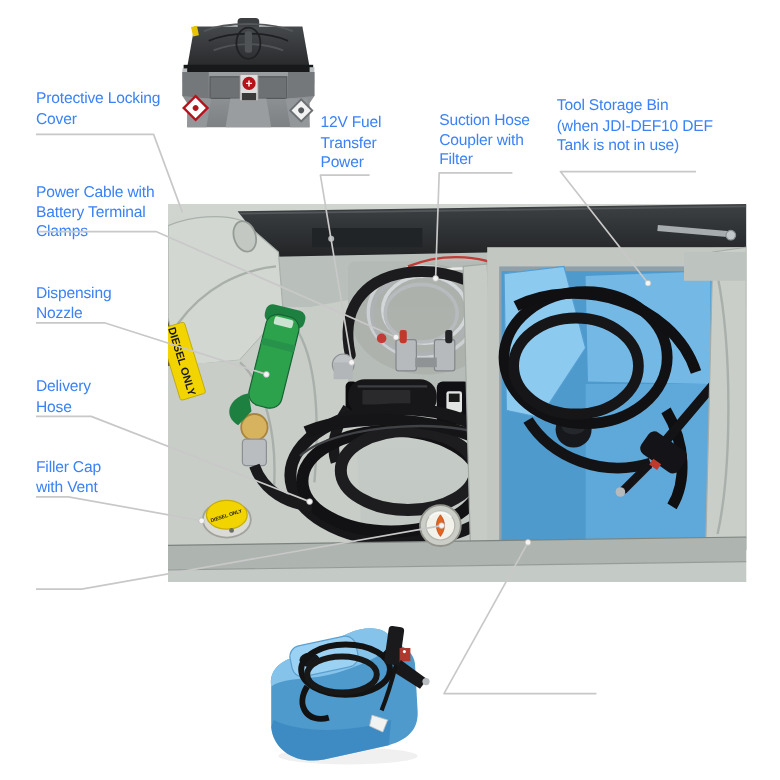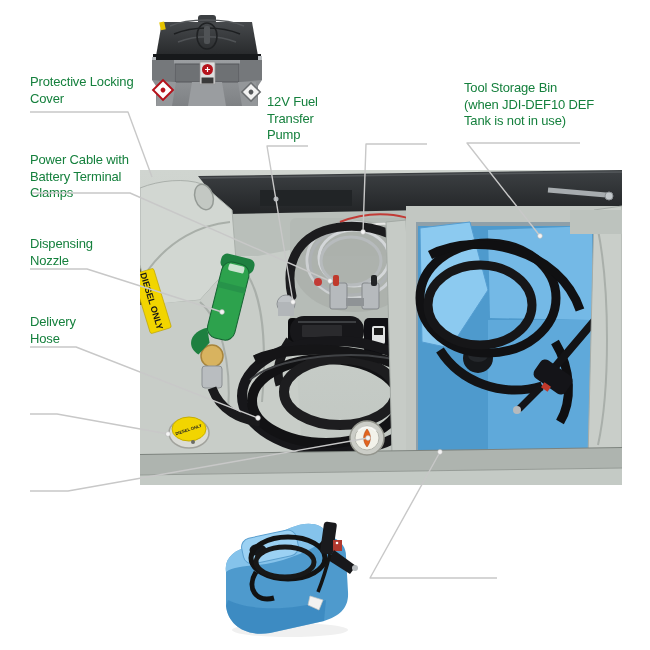--- a/index.html
+++ b/index.html
@@ -1,18 +1,18 @@
 <!DOCTYPE html>
 <html><head>
 <meta charset="utf-8">
 <style>
   html,body{margin:0;padding:0;background:#ffffff;}
   #canvas{position:relative;width:650px;height:650px;background:#ffffff;overflow:hidden;
           font-family:"Liberation Sans","DejaVu Sans",sans-serif;}
-  .lbl{position:absolute;font-size:13px;line-height:16.5px;color:#15803d;
+  .lbl{position:absolute;font-size:13px;line-height:16.5px;color:#3b82f6;
        letter-spacing:-0.15px;white-space:pre-line;font-weight:500;}
   svg{position:absolute;display:block;}
   .leaders{left:0;top:0;pointer-events:none;z-index:30;}
   .art{z-index:10;}
 </style>
 </head>
 <body>
 
 <div id="canvas">
 
@@ -263,23 +263,28 @@
 
   <div class="lbl" style="left:30px;top:74px">Protective Locking
 Cover</div>
   <div class="lbl" style="left:30px;top:152px">Power Cable with
 Battery Terminal
 Clamps</div>
   <div class="lbl" style="left:30px;top:236px">Dispensing
 Nozzle</div>
   <div class="lbl" style="left:30px;top:314px">Delivery
 Hose</div>
+  <div class="lbl" style="left:30px;top:381px">Filler Cap
+with Vent</div>
   <div class="lbl" style="left:267px;top:94px">12V Fuel
 Transfer
-Pump</div>
+Power</div>
+  <div class="lbl" style="left:366px;top:92px">Suction Hose
+Coupler with
+Filter</div>
   <div class="lbl" style="left:464px;top:80px">Tool Storage Bin
 (when JDI-DEF10 DEF
 Tank is not in use)</div>
 
   <svg class="leaders" width="650" height="650" viewBox="0 0 650 650">
     <g fill="none" stroke="#c8c8c8" stroke-width="1.4" stroke-linejoin="round">
       <polyline points="30,112 128,112 152,177"></polyline>
       <polyline points="32,193 130,193 330,281"></polyline>
       <polyline points="30,269 87,269 222,312"></polyline>
       <polyline points="30,347 76,347 258,418"></polyline>

